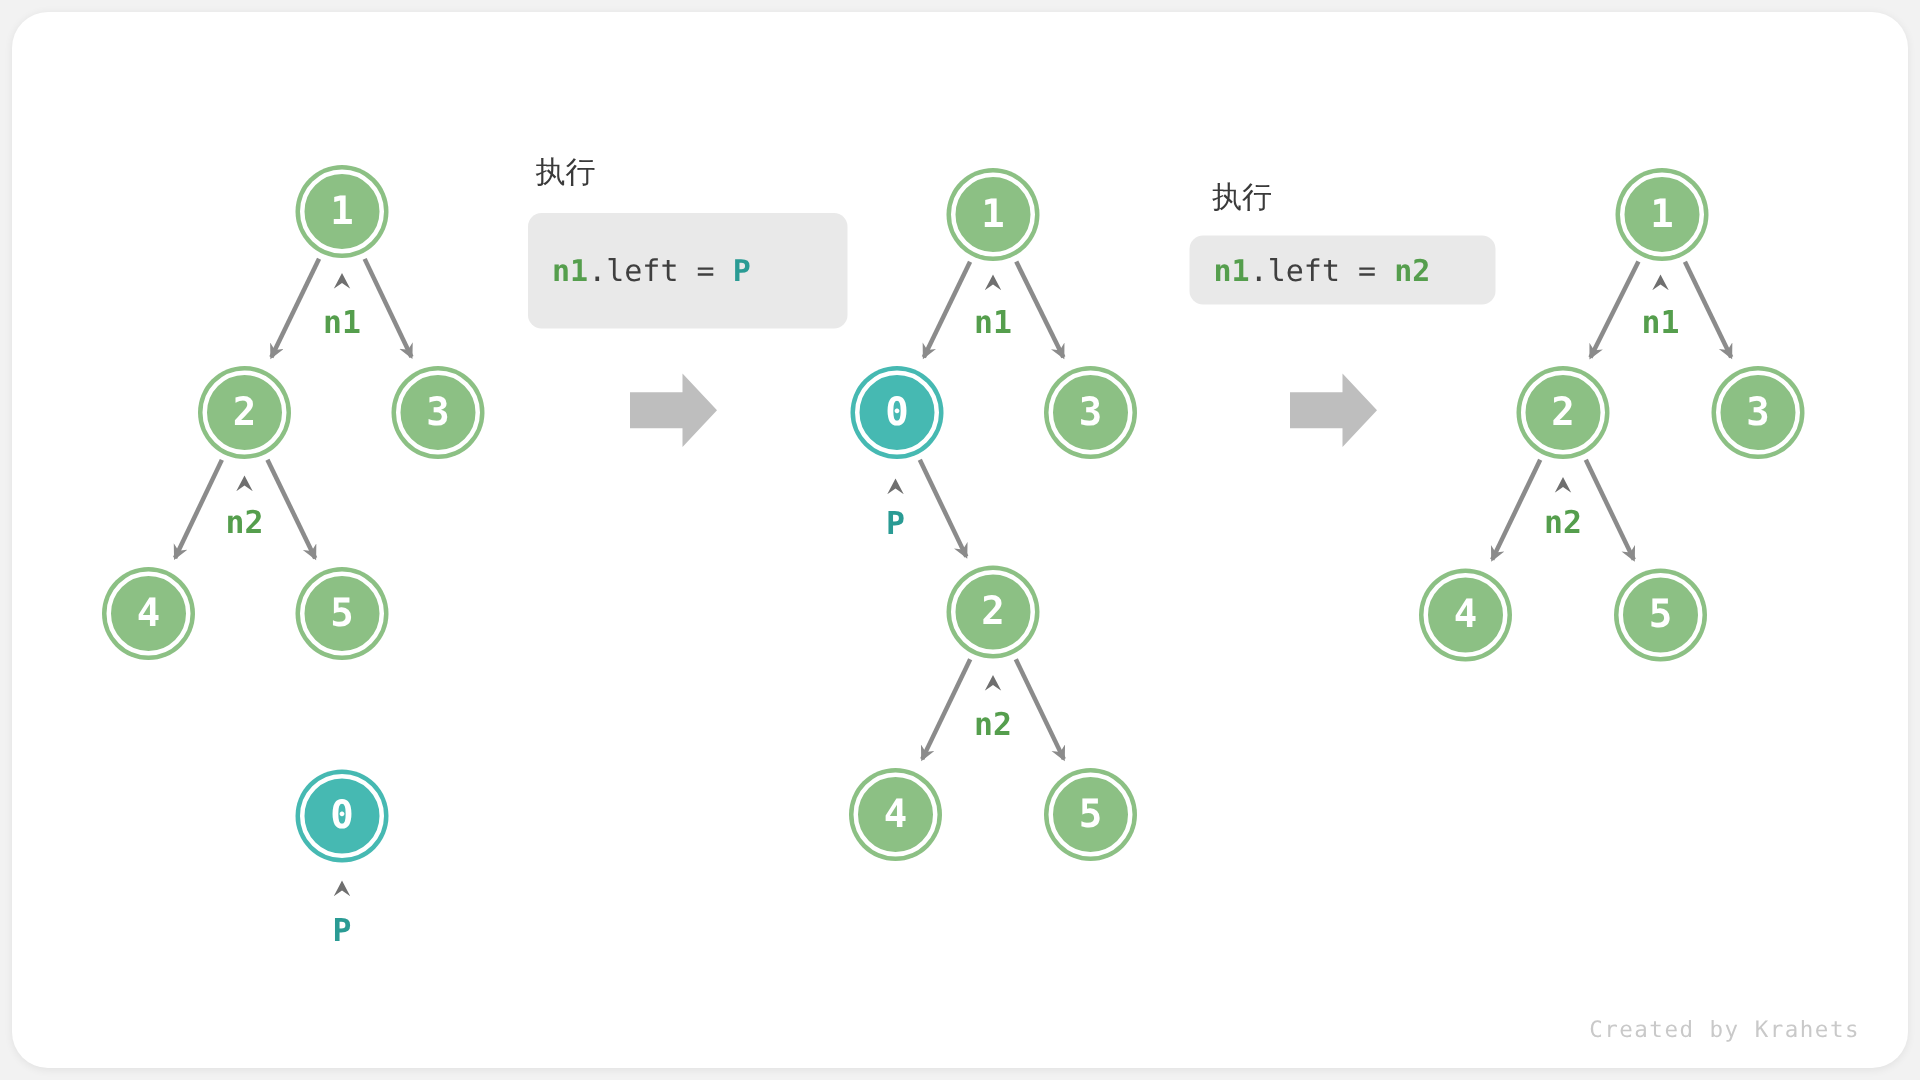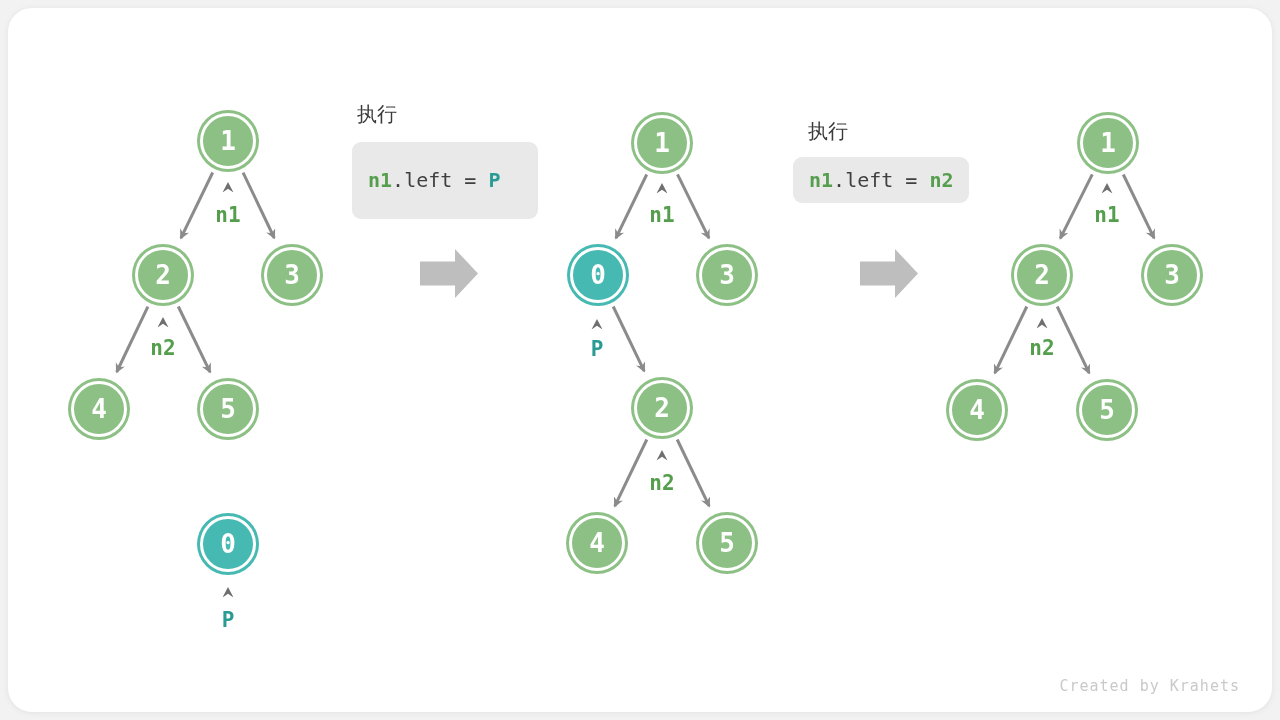--- a/index.html
+++ b/index.html
@@ -98,21 +98,21 @@
 <svg class="caret" style="left:163px;top:322px" viewBox="0 0 13 11">
     <path d="M1,11 L6.5,0.5 L12,11 L6.5,7.2 Z" fill="#6f6f6f"></path>
   </svg>
 <span class="plabel green" style="left:163px;top:348px">n2</span>
 <svg class="caret" style="left:228px;top:592px" viewBox="0 0 13 11">
     <path d="M1,11 L6.5,0.5 L12,11 L6.5,7.2 Z" fill="#6f6f6f"></path>
   </svg>
 <span class="plabel teal" style="left:228px;top:620px">P</span>
 
 <span class="exec-title" style="left:357px;top:101px">执行</span>
-<div class="code-box" style="left:352px;top:142px;width:186px;height:77px">
+<div class="code-box" style="left:352px;top:142px;width:213px;height:77px">
   <div class="code-line"><span class="tok-g">n1</span><span>.left = </span><span class="tok-t">P</span></div>
 </div>
 
 <div class="node green" style="left:662px;top:143px">1</div>
 <div class="node teal" style="left:598px;top:275px">0</div>
 <div class="node green" style="left:727px;top:275px">3</div>
 <div class="node green" style="left:662px;top:408px">2</div>
 <div class="node green" style="left:597px;top:543px">4</div>
 <div class="node green" style="left:727px;top:543px">5</div>
 
@@ -123,21 +123,21 @@
 <svg class="caret" style="left:597px;top:324px" viewBox="0 0 13 11">
     <path d="M1,11 L6.5,0.5 L12,11 L6.5,7.2 Z" fill="#6f6f6f"></path>
   </svg>
 <span class="plabel teal" style="left:597px;top:349px">P</span>
 <svg class="caret" style="left:662px;top:455px" viewBox="0 0 13 11">
     <path d="M1,11 L6.5,0.5 L12,11 L6.5,7.2 Z" fill="#6f6f6f"></path>
   </svg>
 <span class="plabel green" style="left:662px;top:483px">n2</span>
 
 <span class="exec-title" style="left:808px;top:118px">执行</span>
-<div class="code-box" style="left:793px;top:157px;width:176px;height:46px">
+<div class="code-box" style="left:793px;top:157px;width:204px;height:46px">
   <div class="code-line"><span class="tok-g">n1</span><span>.left = </span><span class="tok-g">n2</span></div>
 </div>
 
 <div class="node green" style="left:1108px;top:143px">1</div>
 <div class="node green" style="left:1042px;top:275px">2</div>
 <div class="node green" style="left:1172px;top:275px">3</div>
 <div class="node green" style="left:977px;top:410px">4</div>
 <div class="node green" style="left:1107px;top:410px">5</div>
 
 <svg class="caret" style="left:1107px;top:188px" viewBox="0 0 13 11">

